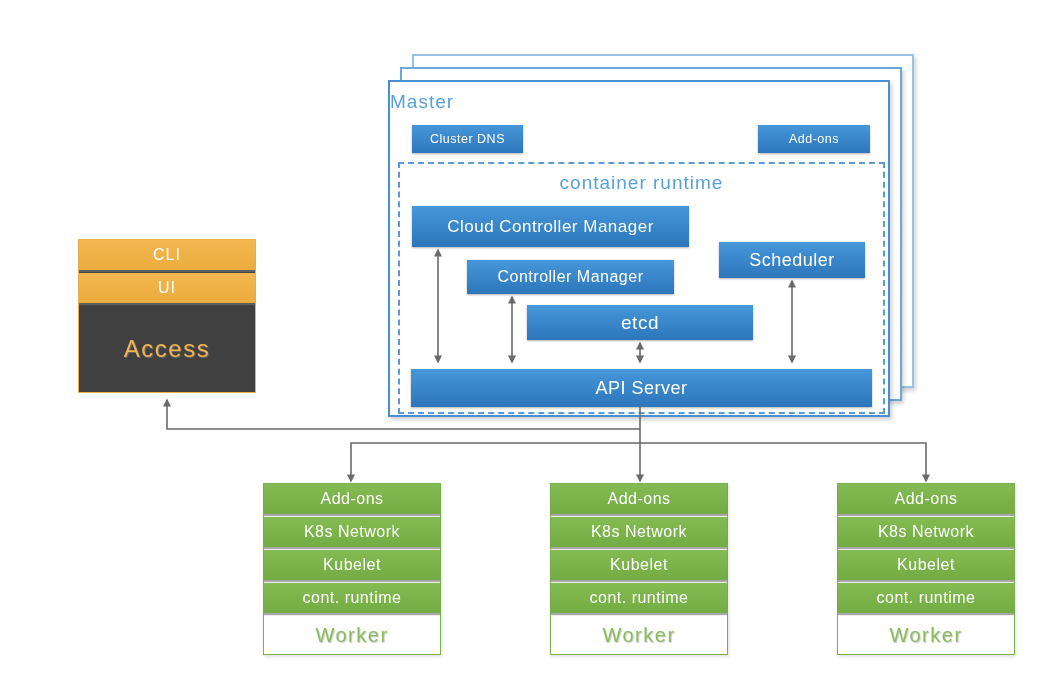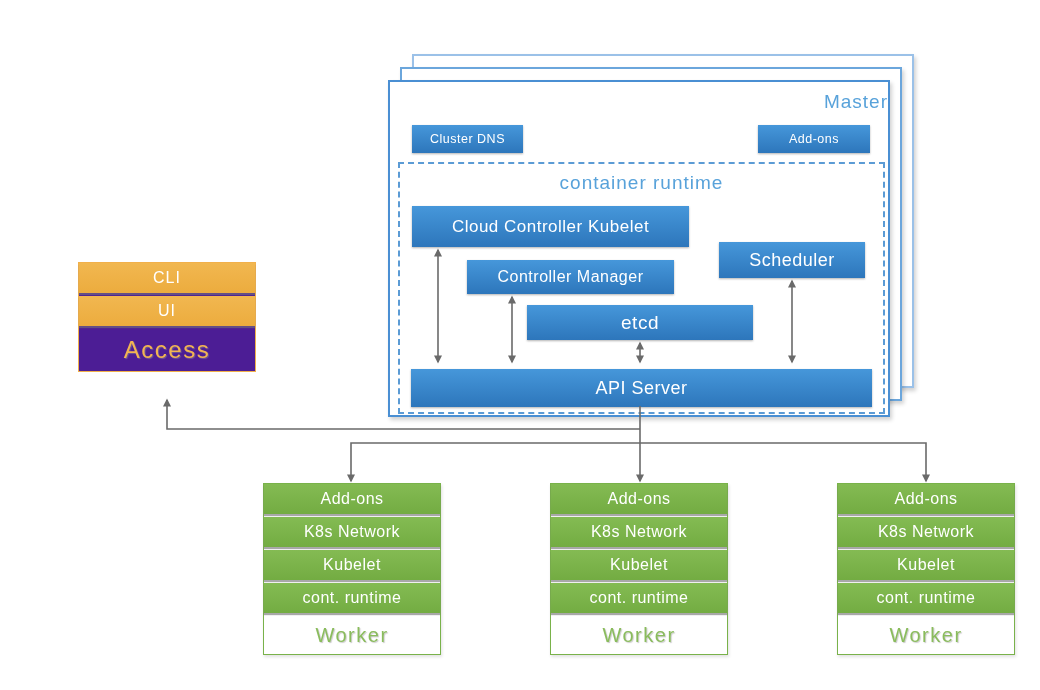--- a/index.html
+++ b/index.html
@@ -6,21 +6,21 @@
   #stage{
     position:relative;width:1040px;height:690px;overflow:hidden;
     font-family:"Liberation Sans", sans-serif;background:#ffffff;
   }
   
   .master-layer{position:absolute;background:#ffffff;border:2px solid;box-shadow:2px 3px 4px rgba(0,0,0,.18);}
   #master-back2{left:412px;top:54px;width:498px;height:330px;border-color:#9bc1e8;}
   #master-back1{left:400px;top:67px;width:498px;height:330px;border-color:#6ba6dc;}
   #master-front{left:388px;top:80px;width:498px;height:333px;border-color:#4a8fd3;}
   .master-title{
-    position:absolute;left:0;top:9px;width:100%;text-align:right;
+    position:absolute;left:0;top:9px;width:100%;text-align:left;
     color:#58a2da;font-size:19px;letter-spacing:1px;
   }
   .blue-box{
     position:absolute;display:flex;align-items:center;justify-content:center;
     background:linear-gradient(180deg,#4697da 0%,#2d76bb 100%);
     color:#ffffff;border-radius:0;box-shadow:0 1px 2px rgba(0,0,0,.3);
     letter-spacing:.5px;
   }
   #btn-cluster-dns{left:22px;top:43px;width:111px;height:28px;font-size:12.5px;}
   #btn-addons{left:368px;top:43px;width:112px;height:28px;font-size:12.5px;}
@@ -32,23 +32,23 @@
     position:absolute;left:0;top:8px;width:100%;text-align:center;
     color:#58a2da;font-size:19px;letter-spacing:1px;
   }
   #box-ccm{left:12px;top:42px;width:277px;height:41px;font-size:17px;}
   #box-cm{left:67px;top:96px;width:207px;height:34px;font-size:16px;}
   #box-etcd{left:127px;top:141px;width:226px;height:35px;font-size:19px;}
   #box-scheduler{left:319px;top:78px;width:146px;height:36px;font-size:18px;}
   #box-api{left:11px;top:205px;width:461px;height:38px;font-size:18px;}
   
   #access-stack{
-    position:absolute;left:78px;top:239px;width:178px;height:110px;
-    background:#4c1d95;border:1px solid #f1b04b;box-sizing:border-box;
-    display:flex;flex-direction:column;margin-top:23px;
+    position:absolute;left:78px;top:239px;width:178px;height:154px;
+    background:#404040;border:1px solid #f1b04b;box-sizing:border-box;
+    display:flex;flex-direction:column;
   }
   .orange-bar{
     height:30px;margin-bottom:3px;flex:none;
     display:flex;align-items:center;justify-content:center;
     background:linear-gradient(180deg,#f1b750 0%,#ecac3e 100%);
     box-shadow:0 2px 1px rgba(120,120,120,.55);
     color:#ffffff;font-size:16px;letter-spacing:1px;
   }
   .access-label{
     flex:1;display:flex;align-items:center;justify-content:center;
@@ -84,21 +84,21 @@
 
   <div id="master-back2" class="master-layer"></div>
   <div id="master-back1" class="master-layer"></div>
   <div id="master-front" class="master-layer">
     <div class="master-title">Master</div>
     <div id="btn-cluster-dns" class="blue-box">Cluster DNS</div>
     <div id="btn-addons" class="blue-box">Add-ons</div>
 
     <div id="runtime-box">
       <div class="runtime-title">container runtime</div>
-      <div id="box-ccm" class="blue-box">Cloud Controller Kubelet</div>
+      <div id="box-ccm" class="blue-box">Cloud Controller Manager</div>
       <div id="box-cm" class="blue-box">Controller Manager</div>
       <div id="box-etcd" class="blue-box">etcd</div>
       <div id="box-scheduler" class="blue-box">Scheduler</div>
       <div id="box-api" class="blue-box">API Server</div>
     </div>
   </div>
 
   <div id="access-stack">
     <div class="orange-bar">CLI</div>
     <div class="orange-bar">UI</div>

